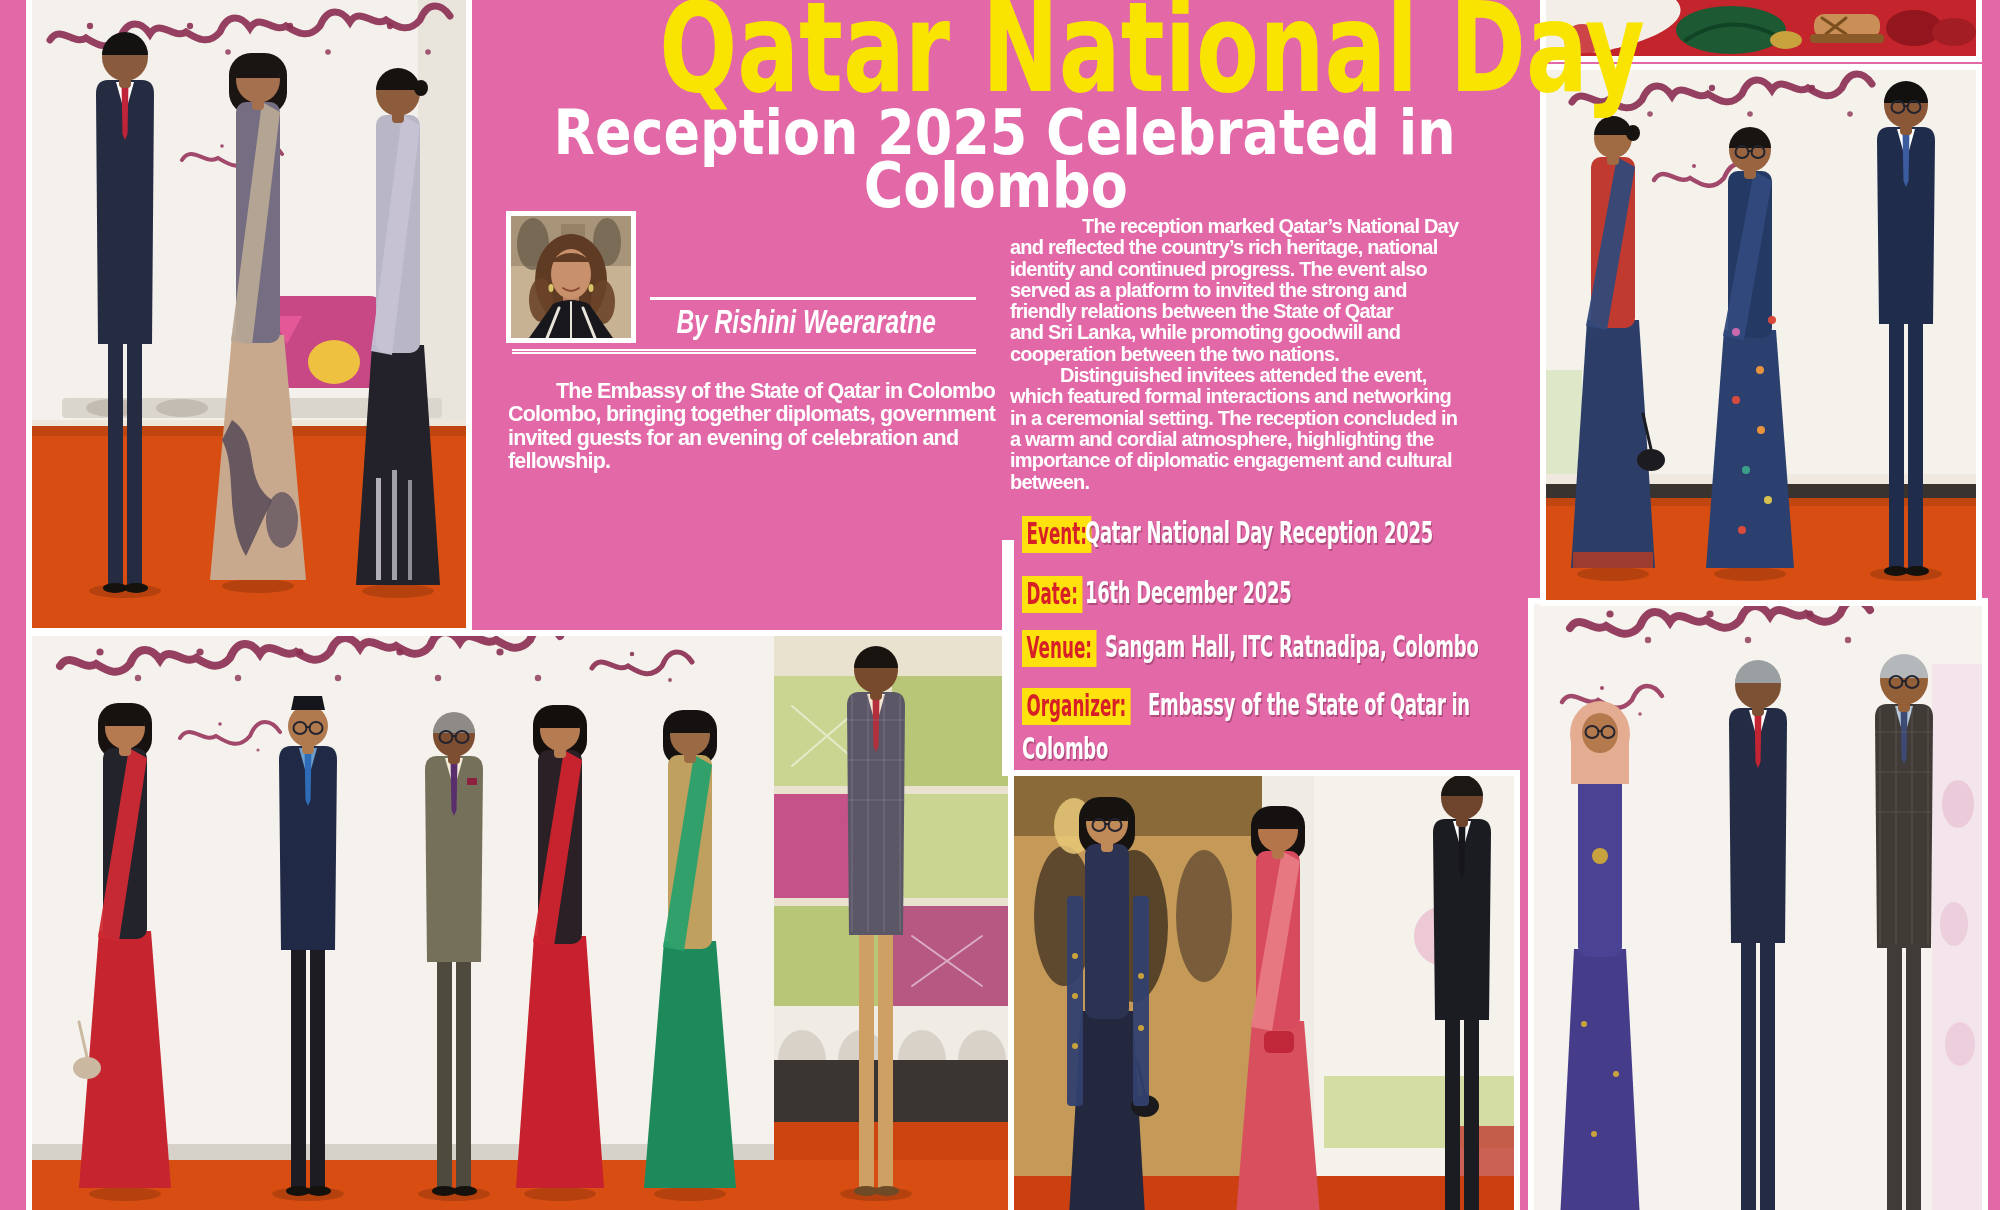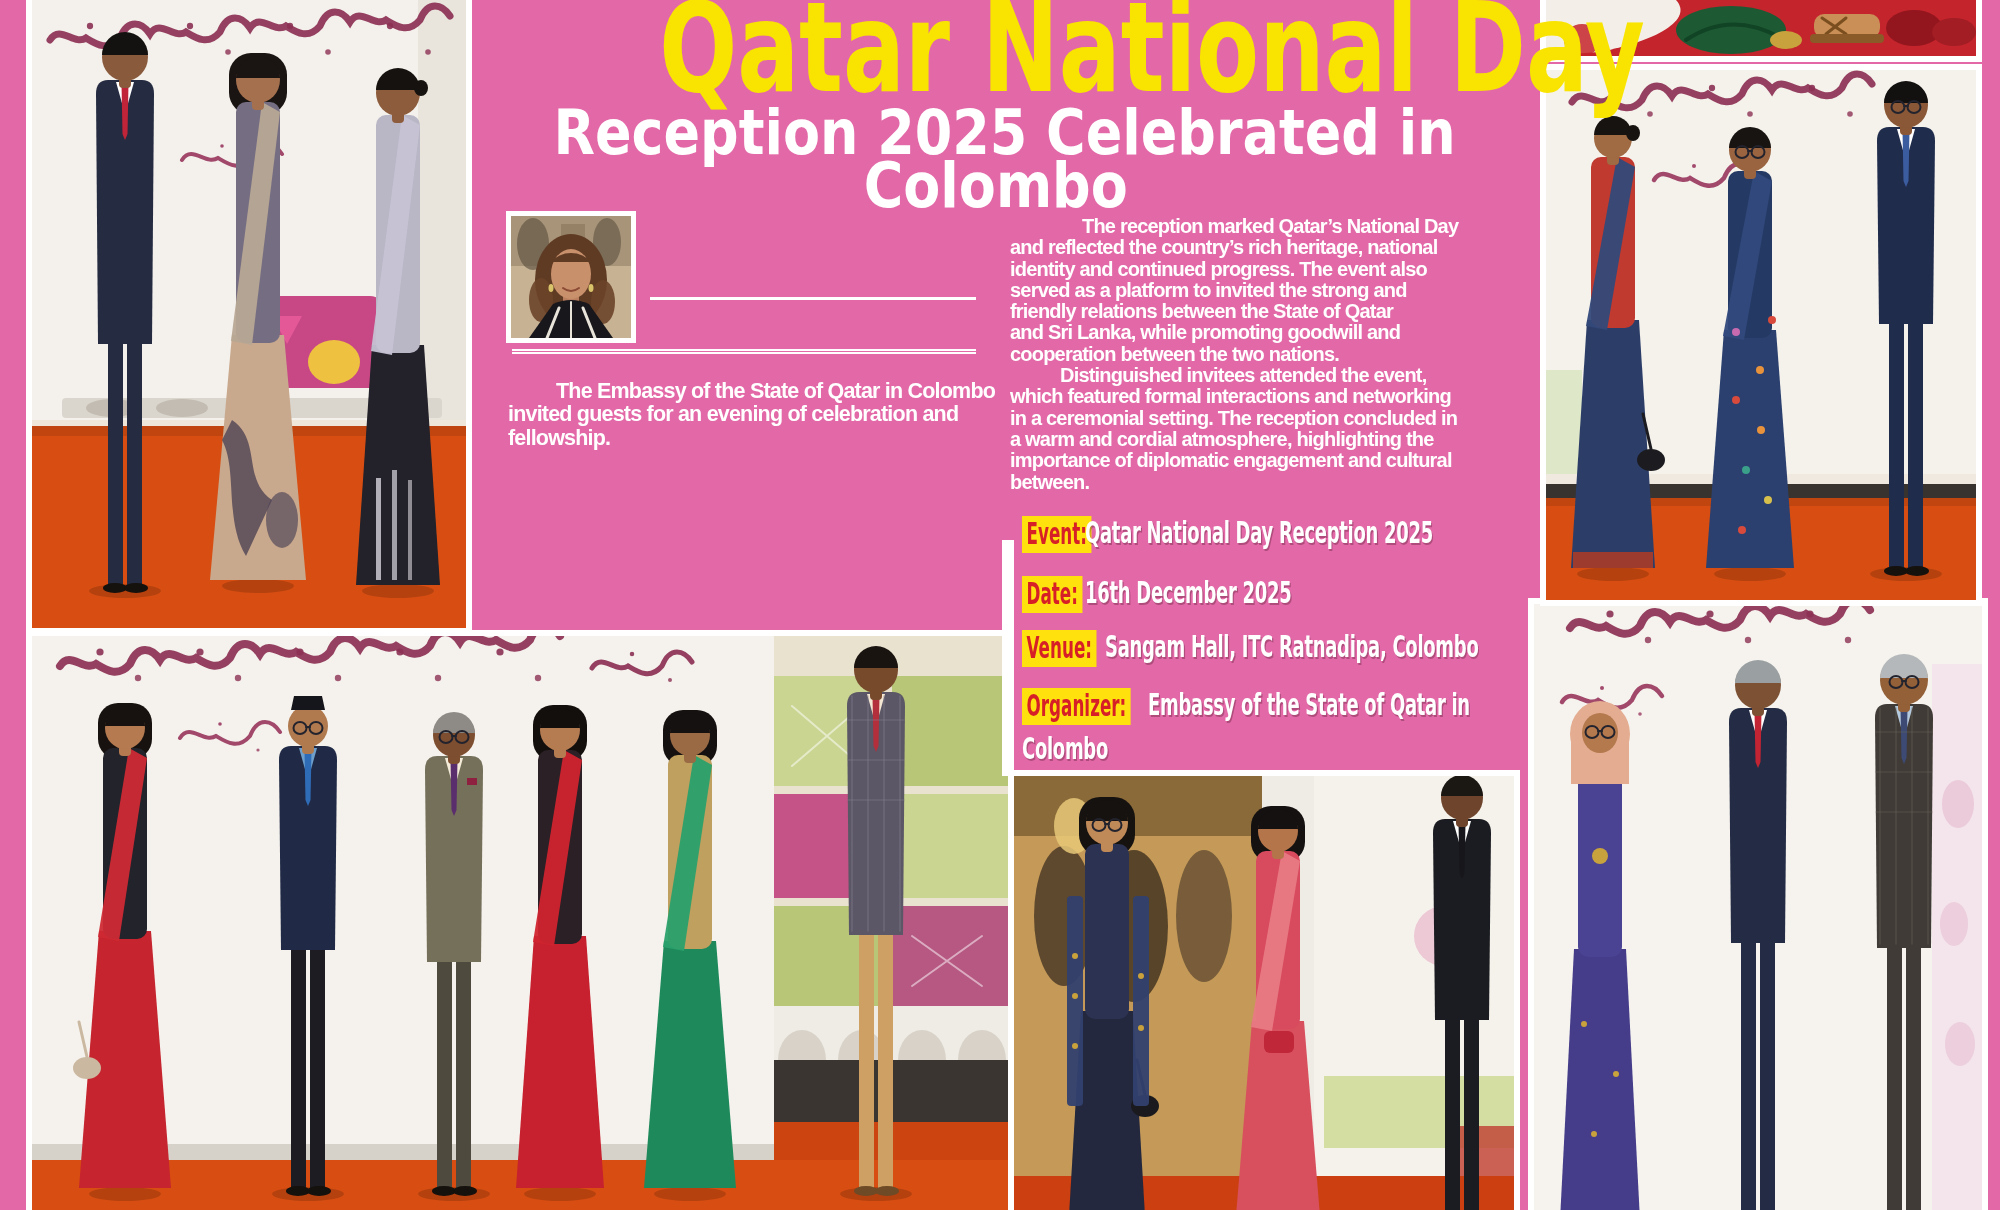--- a/index.html
+++ b/index.html
@@ -434,24 +434,26 @@
 
   <div class="white-strip"></div>
 
   <header class="masthead">
     <h1 class="m-title"><span class="sq">Qatar National Day</span></h1>
     <div class="m-sub"><span class="sq">Reception 2025 Celebrated in</span></div>
     <div class="m-sub"><span class="sq">Colombo</span></div>
   </header>
 
   <div class="rule-top"></div>
+  <div class="byline"><span class="sq">By Rishini Weeraratne</span></div>
   <div class="rule-double"></div>
 
   <div class="col col-left">
       <div style="padding-left: 48px;">The Embassy of the State of Qatar in Colombo</div>
+      <div>Colombo, bringing together diplomats, government</div>
       <div>invited guests for an evening of celebration and</div>
       <div>fellowship.</div>
     </div>
   <div class="col col-right">
       <div style="padding-left: 72px;">The reception marked Qatar’s National Day</div>
       <div>and reflected the country’s rich heritage, national</div>
       <div>identity and continued progress. The event also</div>
       <div>served as a platform to invited the strong and</div>
       <div>friendly relations between the State of Qatar</div>
       <div>and Sri Lanka, while promoting goodwill and</div>

